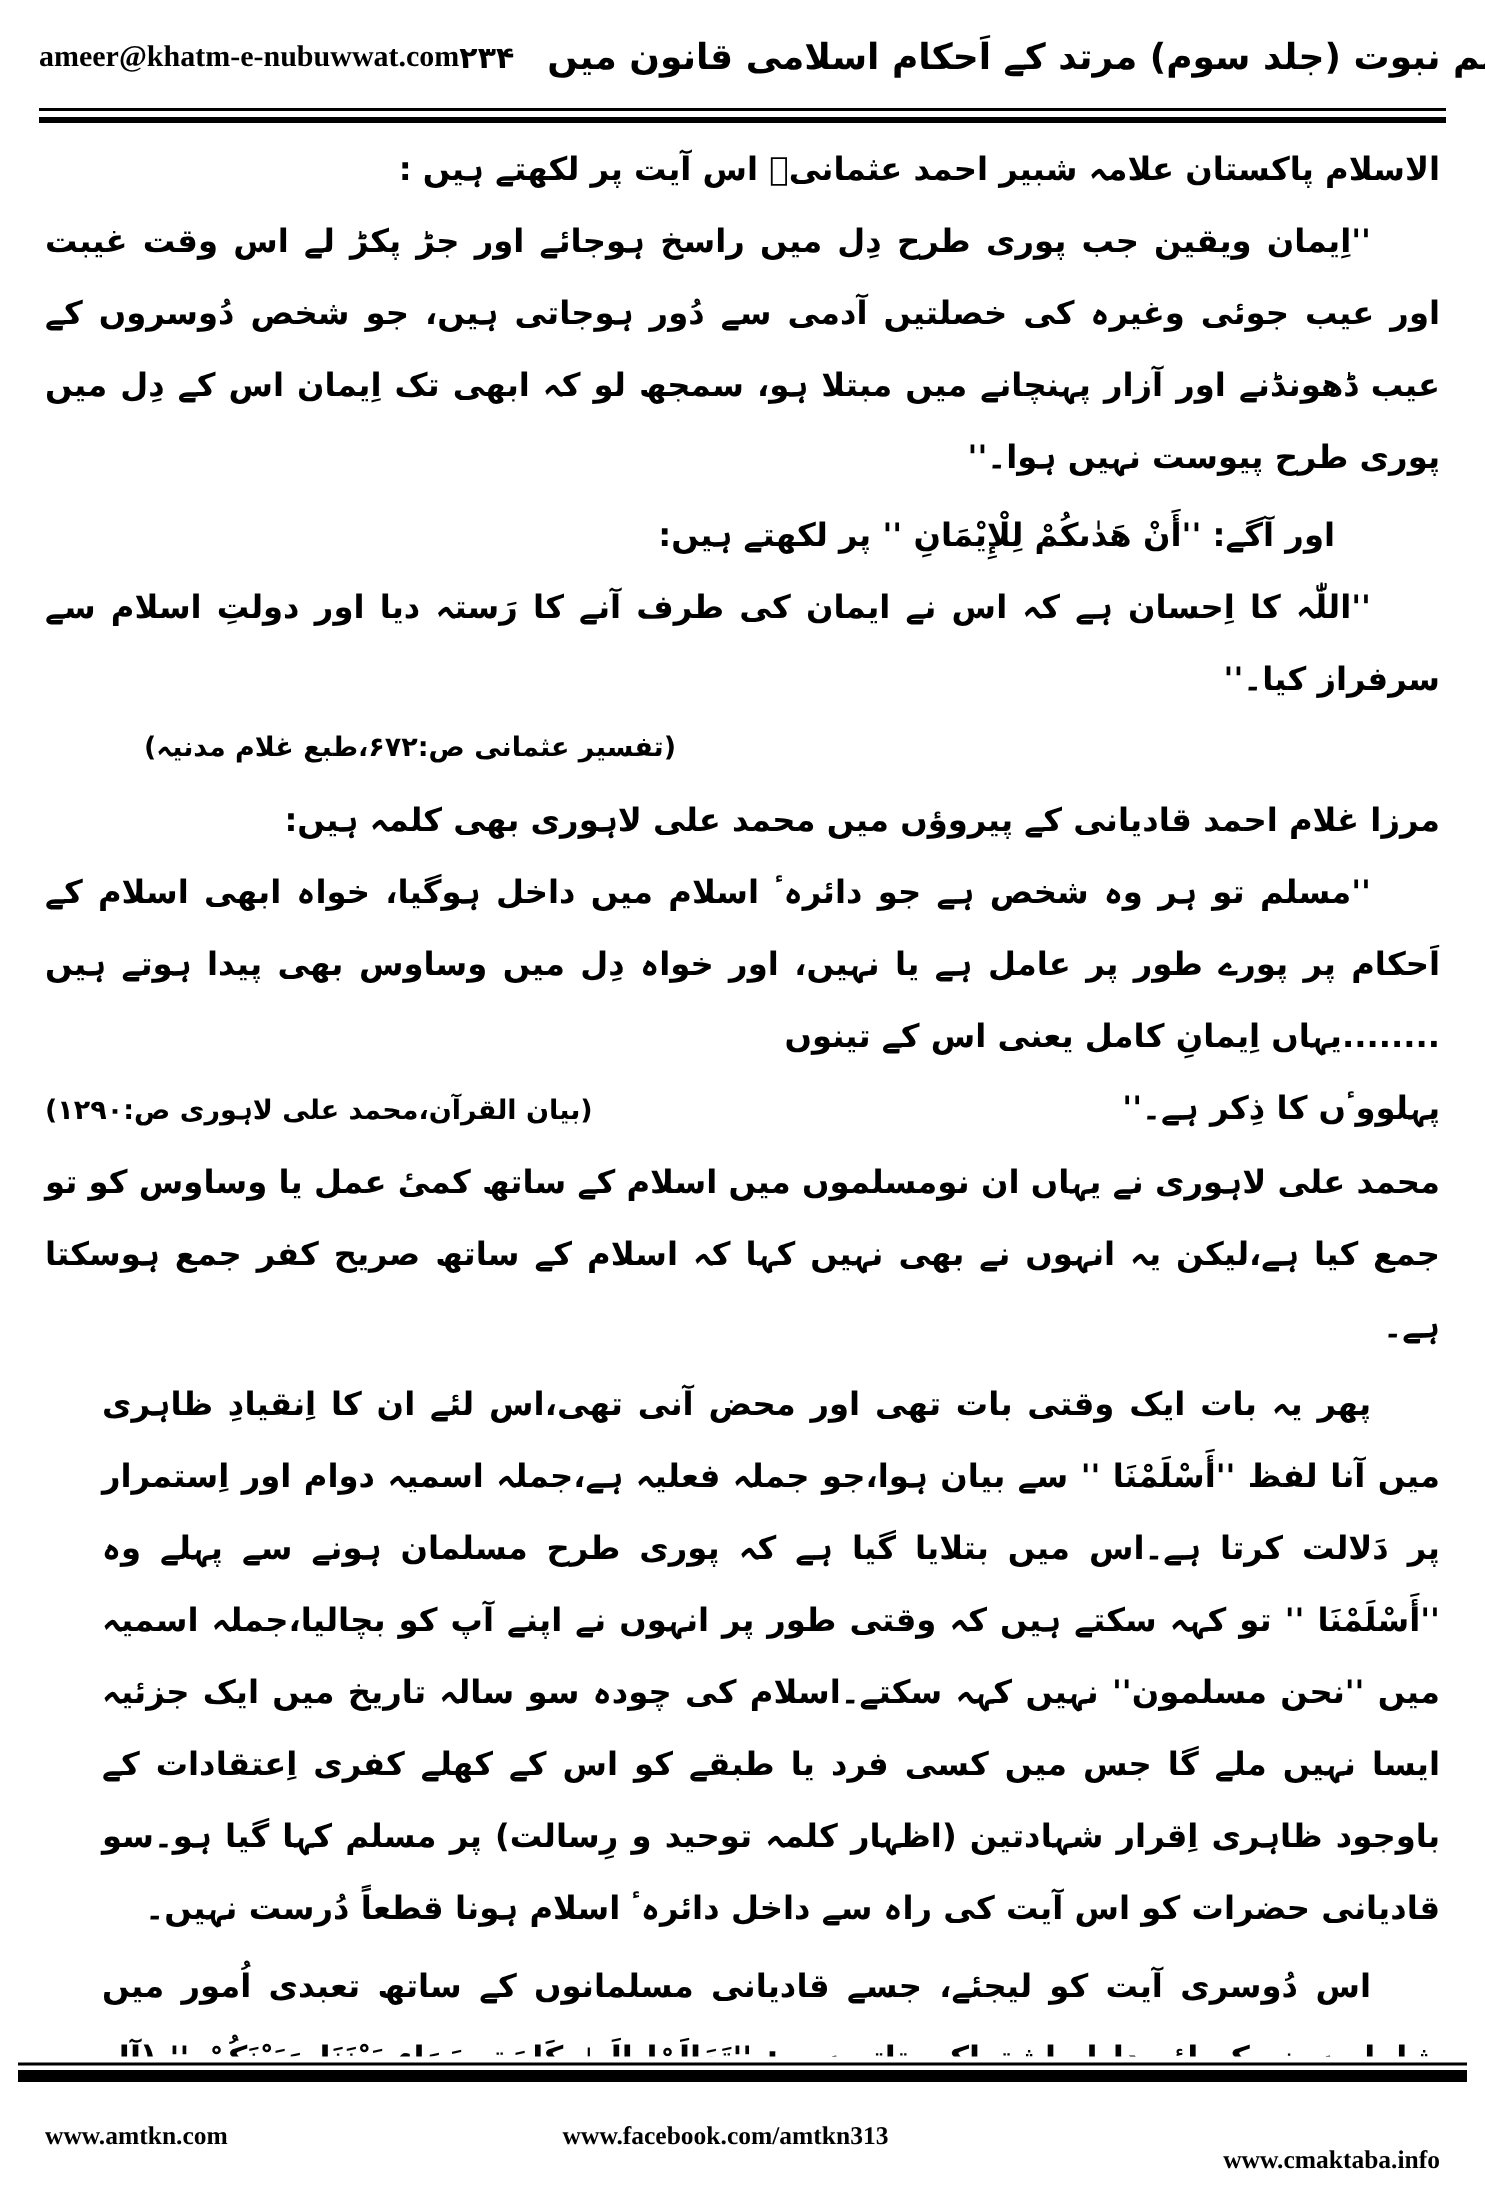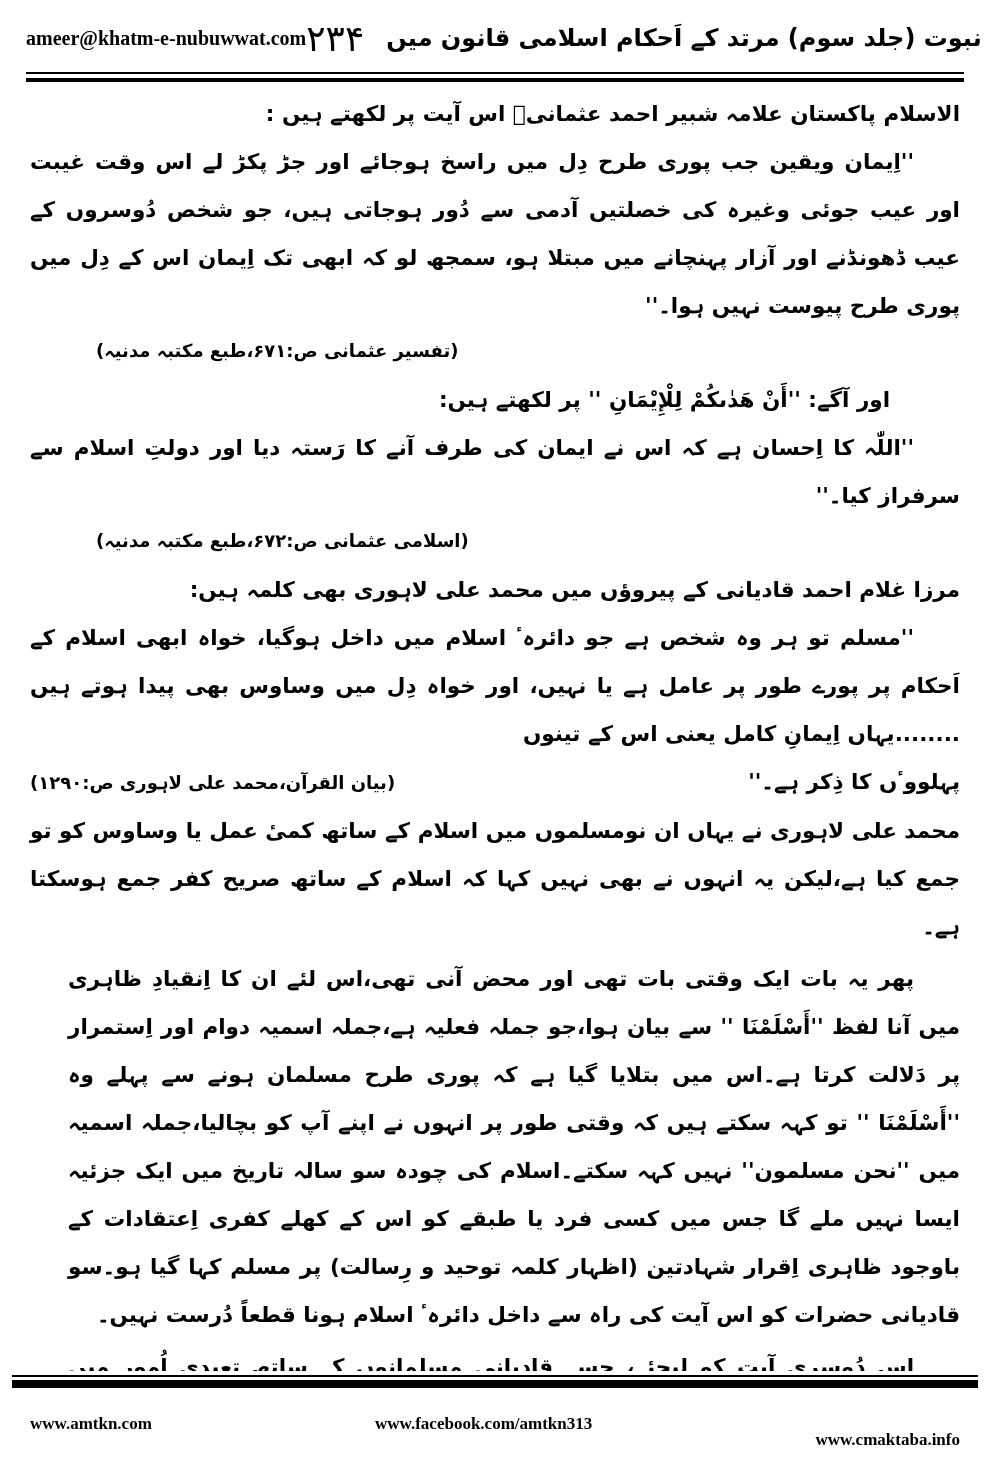--- a/index.html
+++ b/index.html
@@ -44,22 +44,22 @@
     display: flex;
     align-items: center;
     gap: 22px;
   }
   .book-title {
     font-weight: bold;
     font-size: 24px;
     white-space: nowrap;
   }
   .page-number {
-    font-weight: normal;
-    font-size: 36px;
+    font-weight: bold;
+    font-size: 20px;
   }
   .rule-double {
     margin-top: 10px;
   }
   .rule-double .thin {
     height: 2px;
     background: #000;
   }
   .rule-double .gap {
     height: 4px;
@@ -159,27 +159,26 @@
       <div class="thick"></div>
     </div>
   </div>
 
   <div class="main">
 
     <div class="para">الاسلام پاکستان علامہ شبیر احمد عثمانیؒ اس آیت پر لکھتے ہیں :</div>
 
     <div class="para indent">''اِیمان ویقین جب پوری طرح دِل میں راسخ ہوجائے اور جڑ پکڑ لے اس وقت غیبت اور عیب جوئی وغیرہ کی خصلتیں آدمی سے دُور ہوجاتی ہیں، جو شخص دُوسروں کے عیب ڈھونڈنے اور آزار پہنچانے میں مبتلا ہو، سمجھ لو کہ ابھی تک اِیمان اس کے دِل میں پوری طرح پیوست نہیں ہوا۔''</div>
 
-    <div class="ref">(تفسیر عثمانی ص:۶۷۱،طبع مکتبہ مدنیہ)</div>
 
     <div class="para indent-lg space-above">اور آگے: ''أَنْ هَدٰىكُمْ لِلْإِيْمَانِ '' پر لکھتے ہیں:</div>
 
     <div class="para indent">''اللّٰہ کا اِحسان ہے کہ اس نے ایمان کی طرف آنے کا رَستہ دیا اور دولتِ اسلام سے سرفراز کیا۔''</div>
 
-    <div class="ref">(اسلامی عثمانی ص:۶۷۲،طبع مکتبہ مدنیہ)</div>
+    <div class="ref">(تفسیر عثمانی ص:۶۷۲،طبع غلام مدنیہ)</div>
 
     <div class="para space-above">مرزا غلام احمد قادیانی کے پیروؤں میں محمد علی لاہوری بھی کلمہ ہیں:</div>
 
     <div class="para indent">''مسلم تو ہر وہ شخص ہے جو دائرہٴ اسلام میں داخل ہوگیا، خواہ ابھی اسلام کے اَحکام پر پورے طور پر عامل ہے یا نہیں، اور خواہ دِل میں وساوس بھی پیدا ہوتے ہیں ........یہاں اِیمانِ کامل یعنی اس کے تینوں</div>
 
     <div class="tail-row">
       <span class="tail">پہلووٴں کا ذِکر ہے۔''</span>
       <span class="ref-inline">(بیان القرآن،محمد علی لاہوری ص:۱۲۹۰)</span>
     </div>
 

